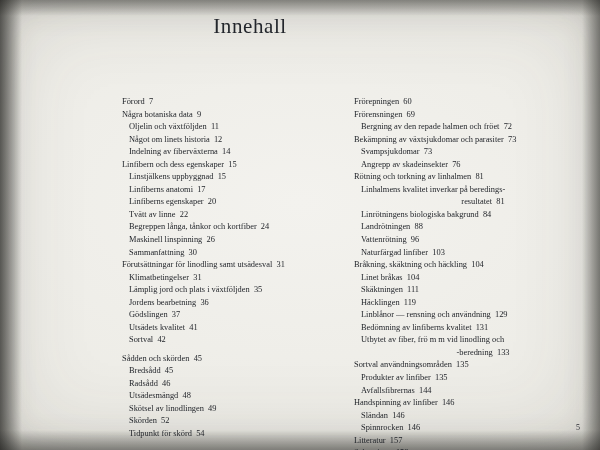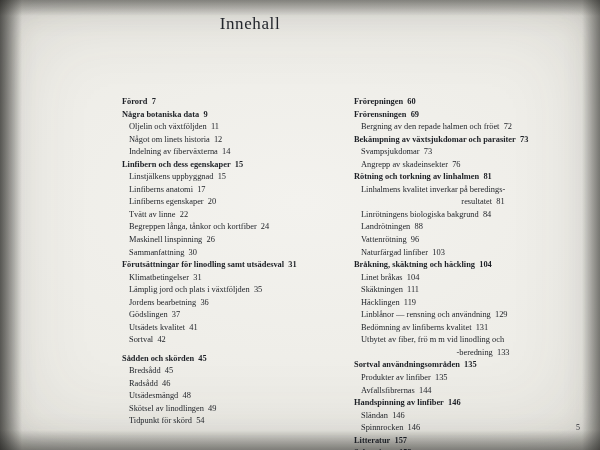--- a/index.html
+++ b/index.html
@@ -52,41 +52,41 @@
     background: linear-gradient(to top, rgba(18,18,16,0.40), rgba(18,18,16,0.0));
   }
 
   #title {
     position: absolute;
     top: 14px;
     left: 0;
     width: 500px;
     text-align: center;
     font-family: "Liberation Serif", serif;
-    font-size: 17px;
+    font-size: 21px;
     letter-spacing: 0.6px;
     color: #23262c;
   }
 
   .column {
     position: absolute;
     top: 96px;
     font-size: 8.4px;
     line-height: 12.55px;
     color: #1d2026;
     white-space: nowrap;
   }
   #col-left { left: 118px; width: 230px; }
   #col-right { left: 350px; width: 244px; }
 
   .entry {
     display: block;
     position: relative;
   }
-  .lvl0 { padding-left: 4px; font-weight: bold; }
+  .lvl0 { padding-left: 4px; }
   .lvl1 { padding-left: 11px; }
   .lvl2 { padding-left: 22px; text-align: center; }
 
   .entry .txt { }
   .entry .pg { }
 
   .gap-top { margin-top: 5.6px; }
 
   #folio {
     position: absolute;
@@ -127,20 +127,21 @@
       <div class="entry lvl1"><span class="txt">Lämplig jord och plats i växtföljden</span><span class="pg">&nbsp;&nbsp;35</span></div>
       <div class="entry lvl1"><span class="txt">Jordens bearbetning</span><span class="pg">&nbsp;&nbsp;36</span></div>
       <div class="entry lvl1"><span class="txt">Gödslingen</span><span class="pg">&nbsp;&nbsp;37</span></div>
       <div class="entry lvl1"><span class="txt">Utsädets kvalitet</span><span class="pg">&nbsp;&nbsp;41</span></div>
       <div class="entry lvl1"><span class="txt">Sortval</span><span class="pg">&nbsp;&nbsp;42</span></div>
       <div class="entry lvl0 gap-top"><span class="txt">Sådden och skörden</span><span class="pg">&nbsp;&nbsp;45</span></div>
       <div class="entry lvl1"><span class="txt">Bredsådd</span><span class="pg">&nbsp;&nbsp;45</span></div>
       <div class="entry lvl1"><span class="txt">Radsådd</span><span class="pg">&nbsp;&nbsp;46</span></div>
       <div class="entry lvl1"><span class="txt">Utsädesmängd</span><span class="pg">&nbsp;&nbsp;48</span></div>
       <div class="entry lvl1"><span class="txt">Skötsel av linodlingen</span><span class="pg">&nbsp;&nbsp;49</span></div>
+      <div class="entry lvl1"><span class="txt">Skörden</span><span class="pg">&nbsp;&nbsp;52</span></div>
       <div class="entry lvl1"><span class="txt">Tidpunkt för skörd</span><span class="pg">&nbsp;&nbsp;54</span></div>
     </div>
   <div class="column" id="col-right">
       <div class="entry lvl0"><span class="txt">Frörepningen</span><span class="pg">&nbsp;&nbsp;60</span></div>
       <div class="entry lvl0"><span class="txt">Frörensningen</span><span class="pg">&nbsp;&nbsp;69</span></div>
       <div class="entry lvl1"><span class="txt">Bergning av den repade halmen och fröet</span><span class="pg">&nbsp;&nbsp;72</span></div>
       <div class="entry lvl0"><span class="txt">Bekämpning av växtsjukdomar och parasiter</span><span class="pg">&nbsp;&nbsp;73</span></div>
       <div class="entry lvl1"><span class="txt">Svampsjukdomar</span><span class="pg">&nbsp;&nbsp;73</span></div>
       <div class="entry lvl1"><span class="txt">Angrepp av skadeinsekter</span><span class="pg">&nbsp;&nbsp;76</span></div>
       <div class="entry lvl0"><span class="txt">Rötning och torkning av linhalmen</span><span class="pg">&nbsp;&nbsp;81</span></div>

